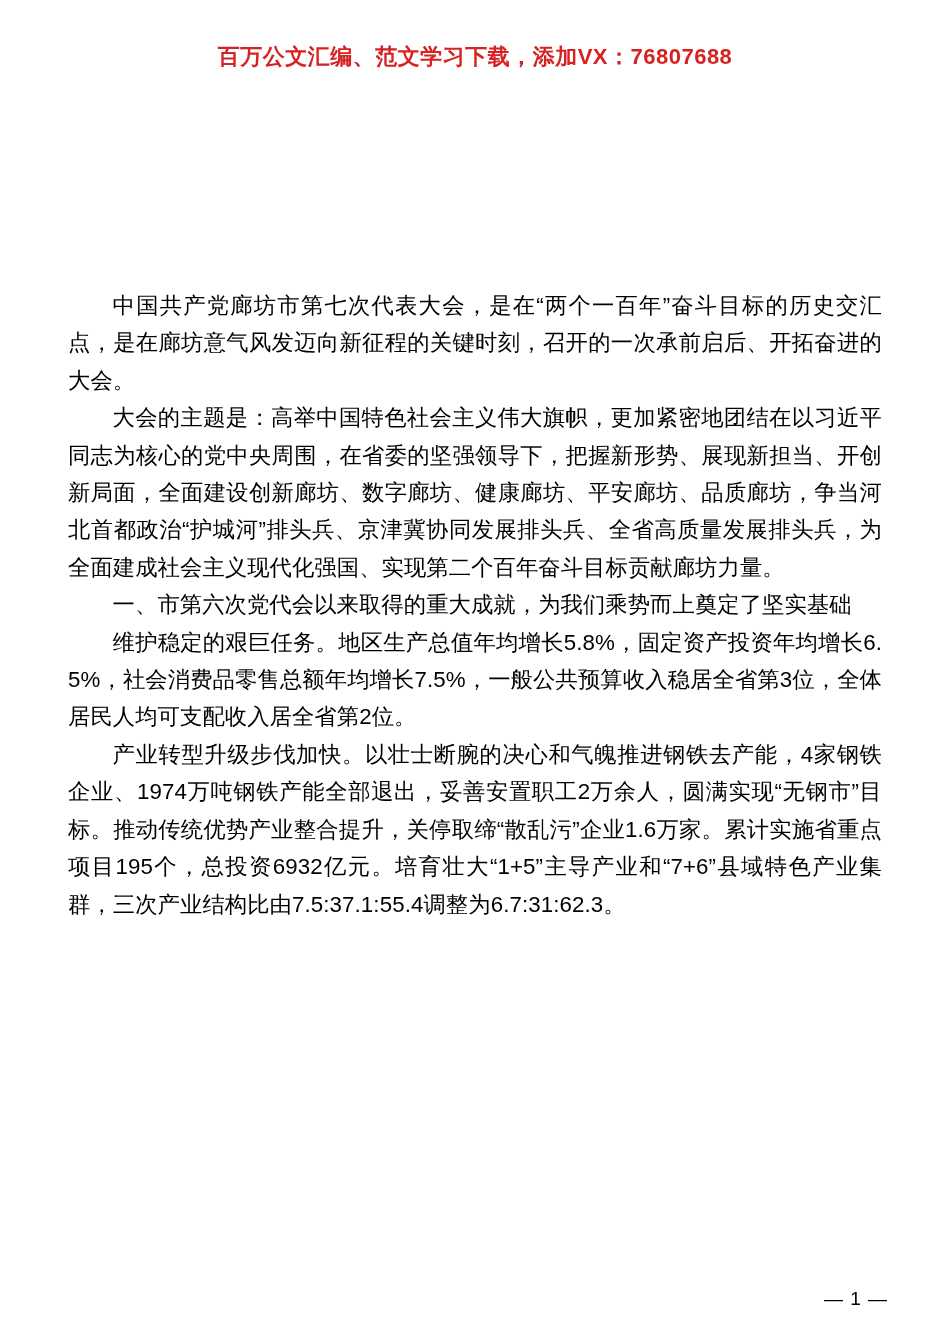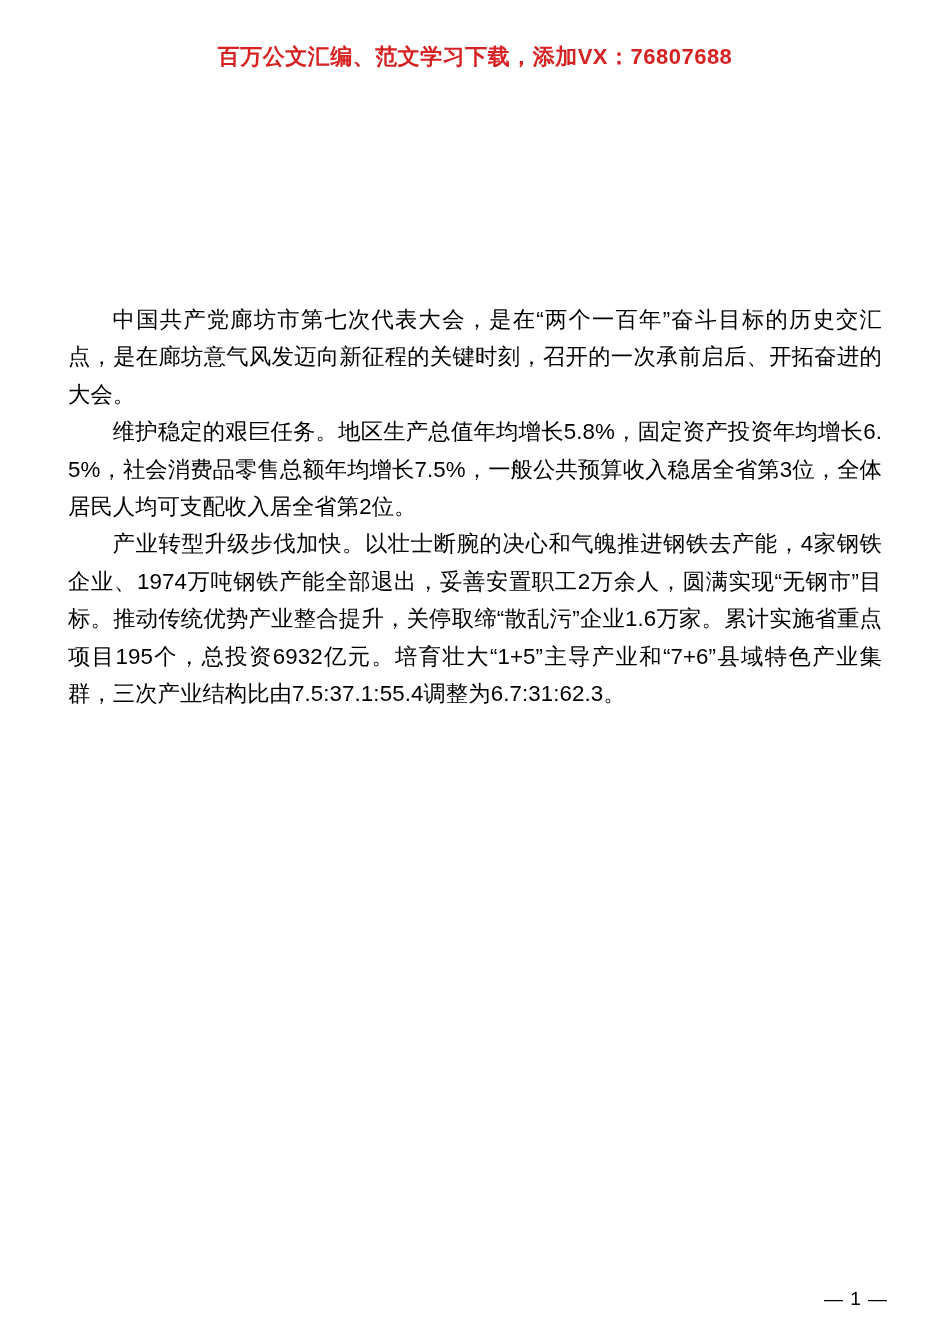--- a/index.html
+++ b/index.html
@@ -54,21 +54,21 @@
 
   .title-line.t1 { font-size: 22.5px; }
   .title-line.t2 { font-size: 23.5px; }
   .title-line.t3 { font-size: 23px; }
   .title-line.byline { font-size: 23px; margin-top: 2px; }
   .title-line.date { font-size: 22px; }
 
   
   .body-area {
     position: absolute;
-    top: 301px;
+    top: 287px;
     left: 68px;
     width: 814px;
   }
 
   .para {
     font-size: 22.3px;
     line-height: 37.4px;
     text-align: justify;
     text-justify: inter-character;
     text-indent: 2em;
@@ -98,19 +98,21 @@
 </head>
 <body>
 
 <div class="page">
 
   <div class="promo-banner" style="color: rgb(214, 34, 34);">百万公文汇编、范文学习下载，添加VX：76807688</div>
 
 
   <div class="body-area">
       <p class="para">中国共产党廊坊市第七次代表大会，是在“两个一百年”奋斗目标的历史交汇点，是在廊坊意气风发迈向新征程的关键时刻，召开的一次承前启后、开拓奋进的大会。</p>
+      <p class="para">大会的主题是：高举中国特色社会主义伟大旗帜，更加紧密地团结在以习近平同志为核心的党中央周围，在省委的坚强领导下，把握新形势、展现新担当、开创新局面，全面建设创新廊坊、数字廊坊、健康廊坊、平安廊坊、品质廊坊，争当河北首都政治“护城河”排头兵、京津冀协同发展排头兵、全省高质量发展排头兵，为全面建成社会主义现代化强国、实现第二个百年奋斗目标贡献廊坊力量。</p>
+      <p class="para heading">一、市第六次党代会以来取得的重大成就，为我们乘势而上奠定了坚实基础</p>
       <p class="para">维护稳定的艰巨任务。地区生产总值年均增长5.8%，固定资产投资年均增长6.5%，社会消费品零售总额年均增长7.5%，一般公共预算收入稳居全省第3位，全体居民人均可支配收入居全省第2位。</p>
       <p class="para">产业转型升级步伐加快。以壮士断腕的决心和气魄推进钢铁去产能，4家钢铁企业、1974万吨钢铁产能全部退出，妥善安置职工2万余人，圆满实现“无钢市”目标。推动传统优势产业整合提升，关停取缔“散乱污”企业1.6万家。累计实施省重点项目195个，总投资6932亿元。培育壮大“1+5”主导产业和“7+6”县域特色产业集群，三次产业结构比由7.5:37.1:55.4调整为6.7:31:62.3。</p>
     </div>
 
   <div class="footer">— 1 —</div>
 
 </div>
 
 </body></html>

